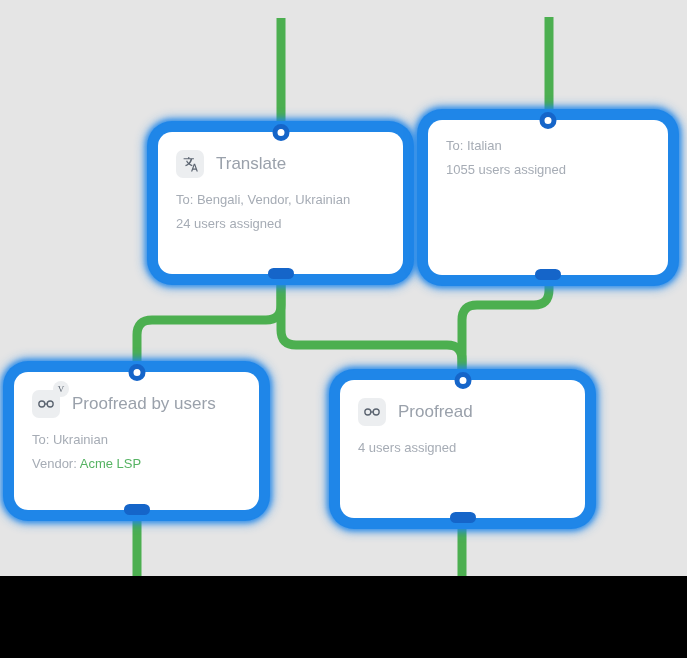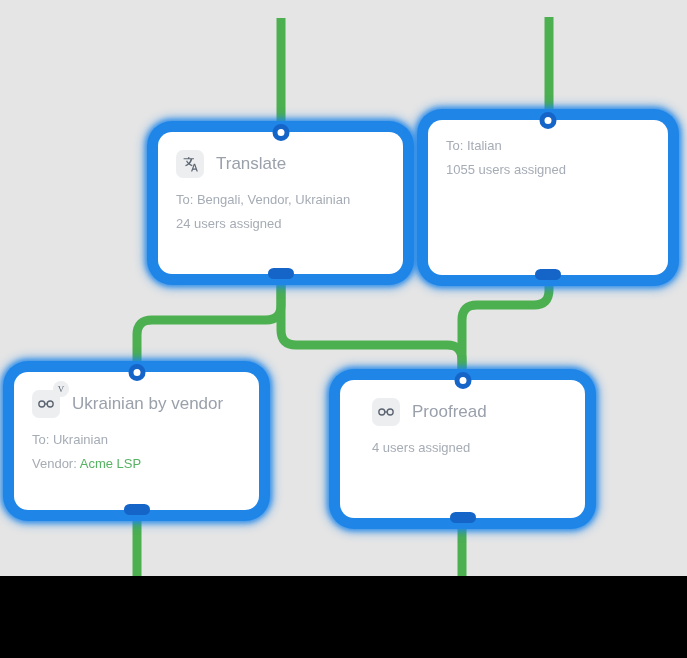--- a/index.html
+++ b/index.html
@@ -111,21 +111,21 @@
     width: 26px;
     height: 11px;
     border-radius: 6px;
     background: #1565c9;
   }
 
   
   #node-translate   { left: 158px; top: 132px; width: 245px; height: 142px; }
   #node-crowdsource { left: 428px; top: 120px; width: 240px; height: 155px; }
   #node-vendor      { left: 14px;  top: 372px; width: 245px; height: 138px; }
-  #node-proofread   { left: 340px; top: 380px; width: 245px; height: 138px; padding-left: 14px; }
+  #node-proofread   { left: 340px; top: 380px; width: 245px; height: 138px; }
 </style>
 </head>
 <body>
 
 <div id="canvas">
 
   <svg id="edge-layer" viewBox="0 0 687 658" width="687" height="658">
     <g fill="none" stroke="#4caf50" stroke-width="9" stroke-linecap="butt" stroke-linejoin="round">
 
       <path d="M281,18 L281,133"></path>
@@ -176,21 +176,21 @@
     <div class="node-inner">
       <div class="node-head">
         <span class="icon-chip">
           <svg width="20" height="20" viewBox="0 0 24 24" fill="none" stroke="#5b6470" stroke-width="1.6">
             <circle cx="7" cy="12" r="3.6"></circle>
             <circle cx="17" cy="12" r="3.6"></circle>
             <path d="M10.6 12h2.8"></path>
           </svg>
           <span class="vendor-badge">V</span>
         </span>
-        <span class="node-title">Ukrainian by vendor</span>
+        <span class="node-title">Proofread by users</span>
       </div>
       <div class="node-line">To: Ukrainian</div>
       <div class="node-line">
         <span>Vendor:</span>
         <span class="vendor-name">Acme LSP</span>
       </div>
     </div>
     <div class="port-out"></div>
   </div>
 

